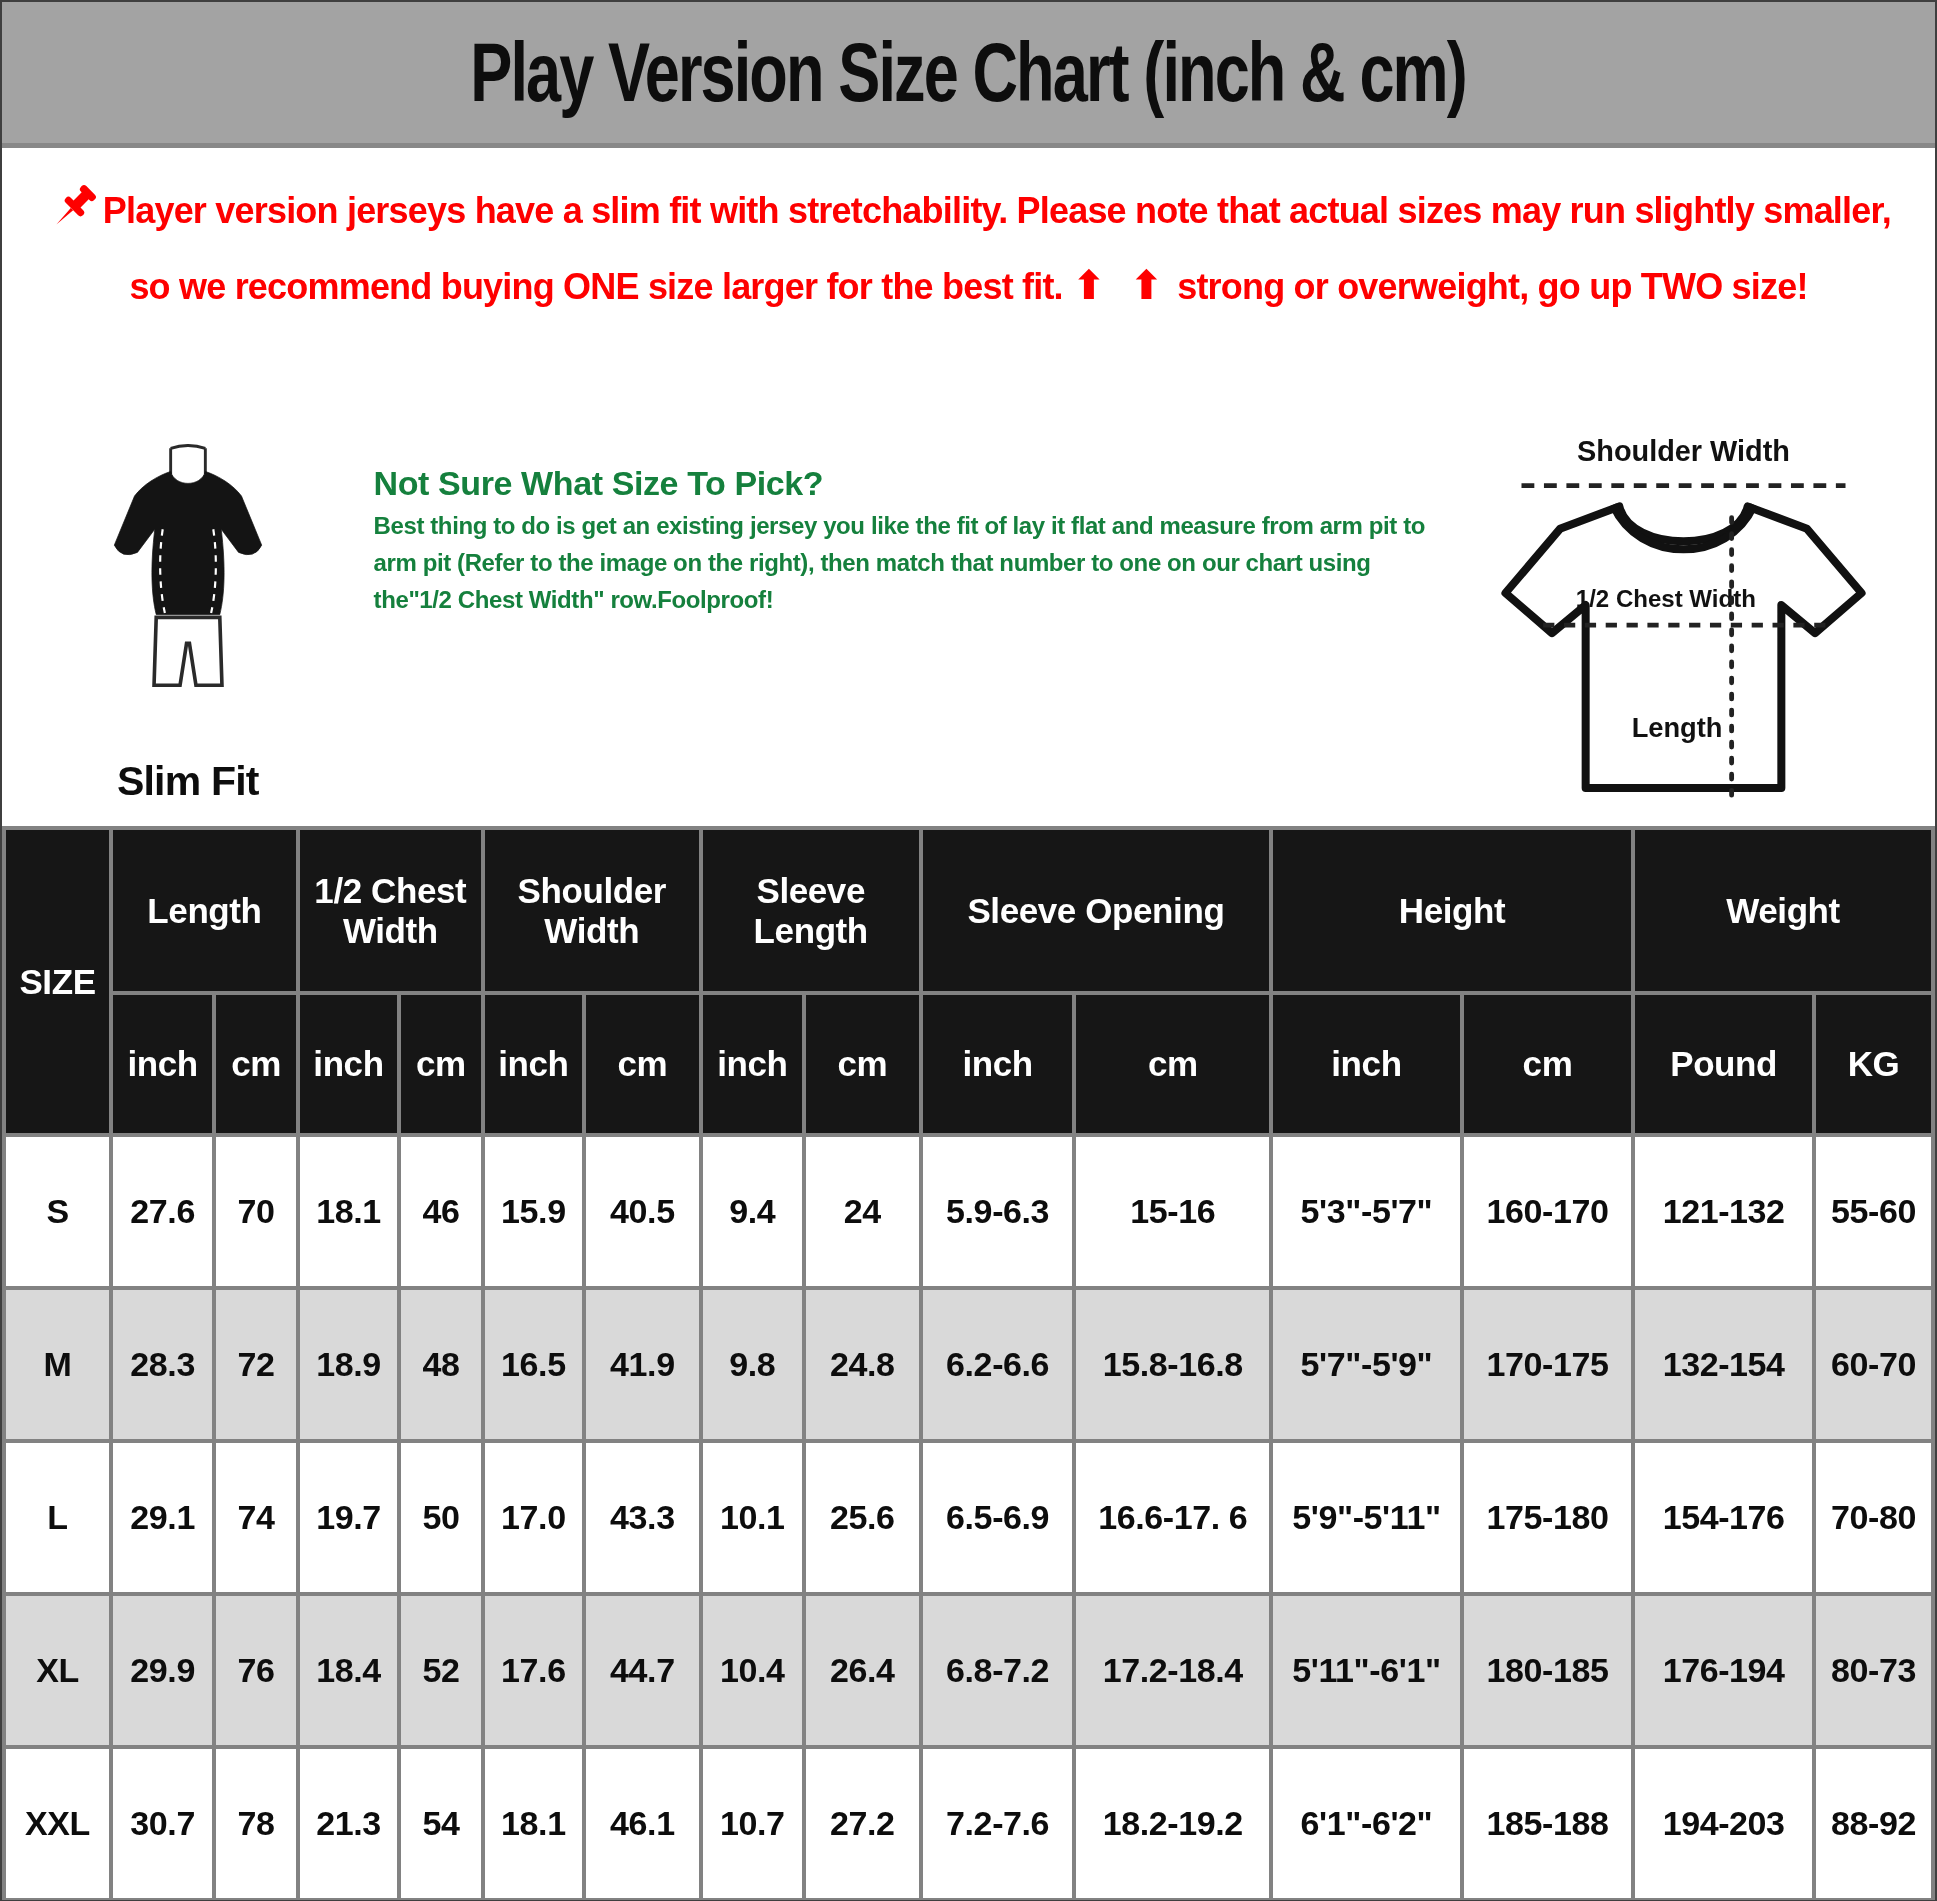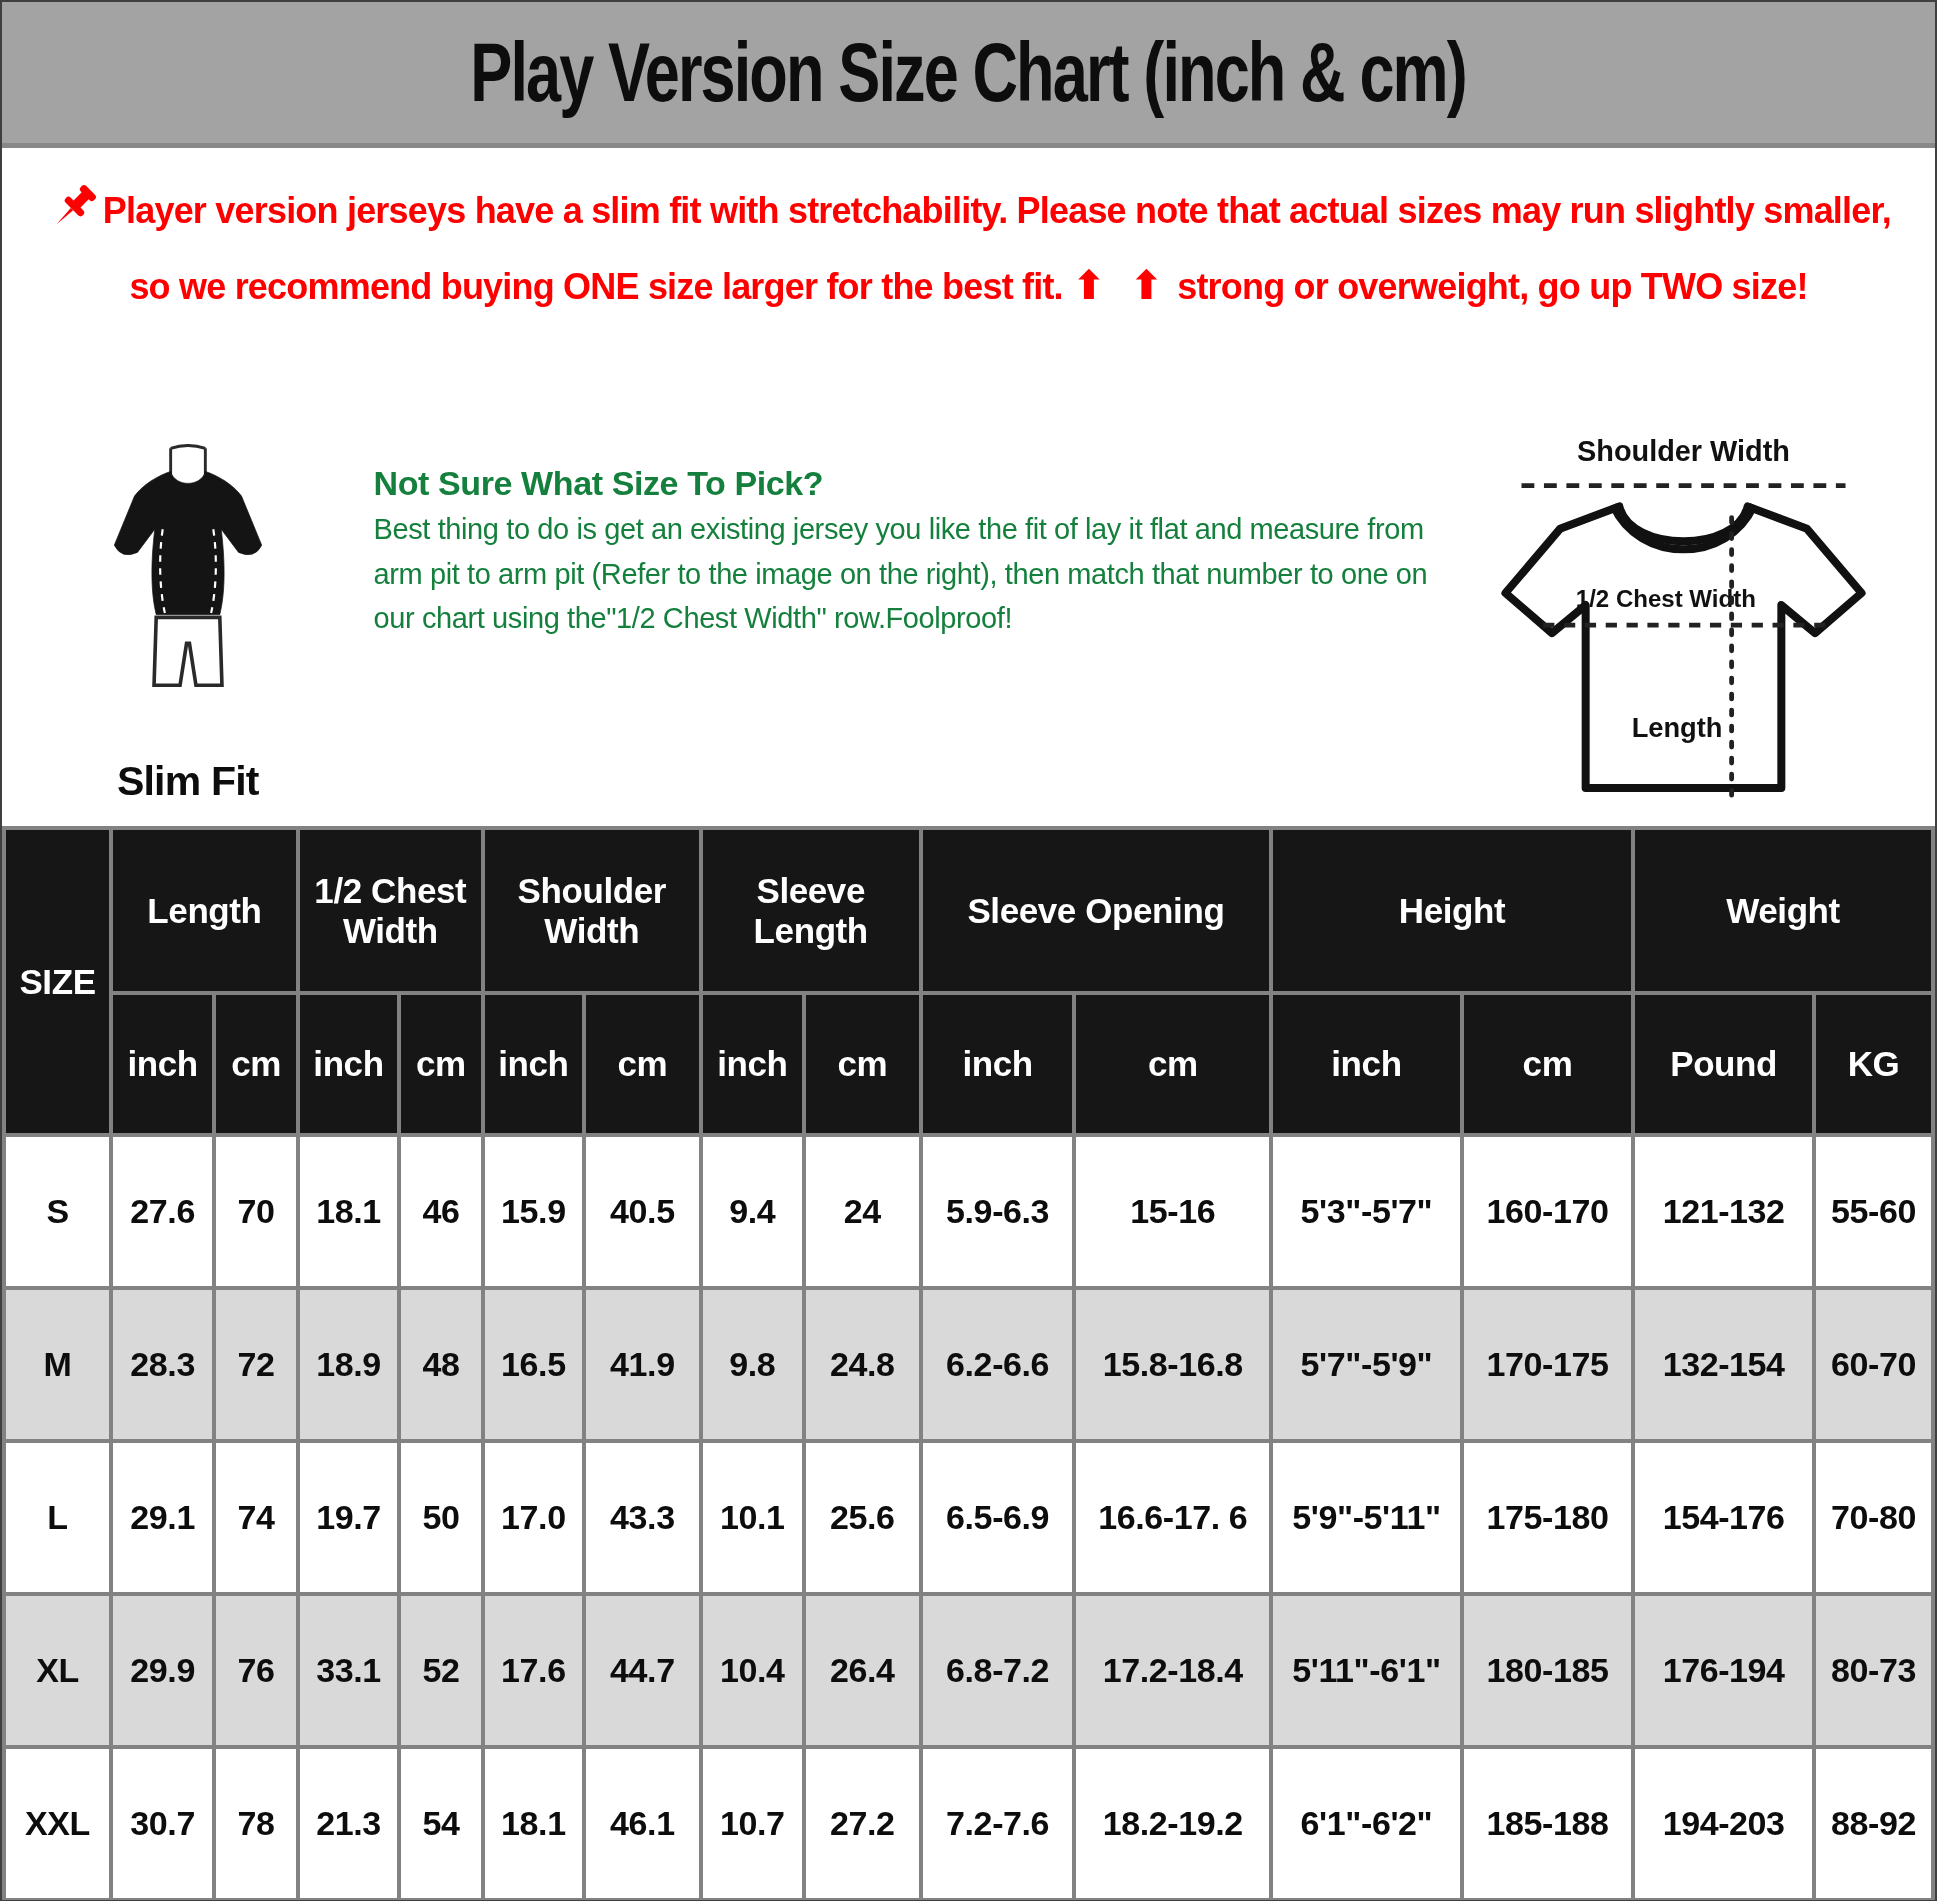--- a/index.html
+++ b/index.html
@@ -24,21 +24,21 @@
     font-size:36px;line-height:1.95;letter-spacing:-0.8px;
   }
   .notice .pin{display:inline-block;width:55px;height:55px;vertical-align:-11.6px;margin-right:1.7px;}
   .notice .arrows{font-family:"DejaVu Sans", sans-serif;font-size:40px;letter-spacing:5px;}
   
   .info{height:413px;box-sizing:border-box;display:flex;padding:3.3px 8.3px 0;}
   .fit-block{width:355px;display:flex;flex-direction:column;align-items:center;padding-top:28px;box-sizing:border-box;}
   .fit-label{font-size:41px;font-weight:bold;color:#0d0d0d;margin-top:21.5px;letter-spacing:-0.8px;}
   .help-block{flex:1;text-align:left;padding:48px 8.3px 0;box-sizing:border-box;color:#15803d;}
   .help-heading{font-size:34px;font-weight:bold;margin:0 0 3.3px;letter-spacing:-0.4px;}
-  .help-body{font-size:29px;font-weight:normal;line-height:1.55;margin:0 auto;max-width:1083px;letter-spacing:-0.4px;}
+  .help-body{font-size:24px;font-weight:bold;line-height:1.55;margin:0 auto;max-width:1083px;letter-spacing:-0.4px;}
   .diagram-block{width:475px;box-sizing:border-box;padding-top:6.6px;}
   
   table.size-chart{
     width:100%;border-collapse:collapse;table-layout:fixed;
     border:4.1px solid #828282;
   }
   table.size-chart th,table.size-chart td{
     border:4.1px solid #828282;text-align:center;vertical-align:middle;
     font-weight:bold;letter-spacing:-0.4px;padding:0 1.7px;
   }
@@ -207,21 +207,21 @@
         <td>16.6-17. 6</td>
         <td>5'9"-5'11"</td>
         <td>175-180</td>
         <td>154-176</td>
         <td>70-80</td>
       </tr>
       <tr class="row-gray">
         <th>XL</th>
         <td>29.9</td>
         <td>76</td>
-        <td>33.1</td>
+        <td>18.4</td>
         <td>52</td>
         <td>17.6</td>
         <td>44.7</td>
         <td>10.4</td>
         <td>26.4</td>
         <td>6.8-7.2</td>
         <td>17.2-18.4</td>
         <td>5'11"-6'1"</td>
         <td>180-185</td>
         <td>176-194</td>

